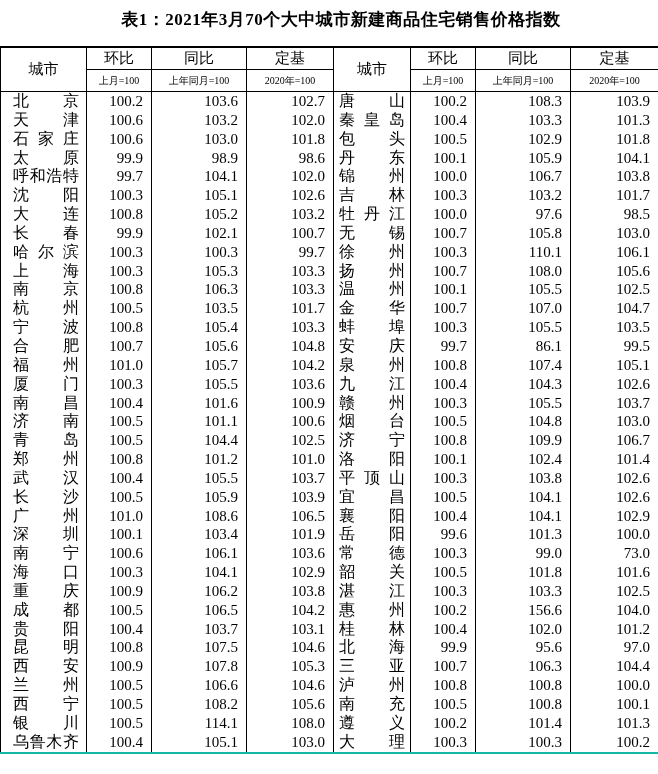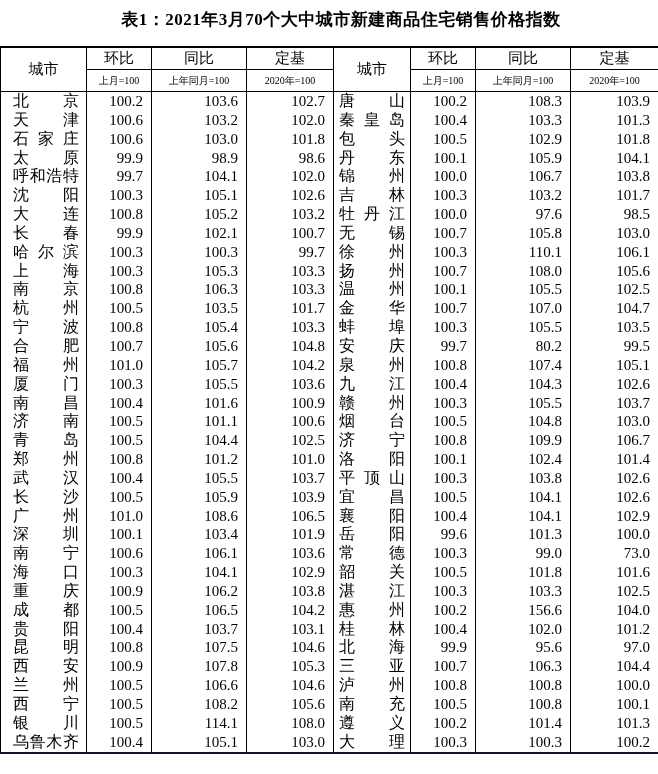--- a/index.html
+++ b/index.html
@@ -16,21 +16,21 @@
     font-size: 17px; font-weight: bold;
     letter-spacing: 0.5px;
     margin-left: 24px;
   }
   table.idx {
     border-collapse: collapse;
     table-layout: fixed;
     width: 658px;
     margin-top: 14px;
     border-top: 2px solid #000;
-    border-bottom: 2px solid #0f172a;
+    border-bottom: 2px solid #14b8a6;
   }
   table.idx col.c-city-l { width: 86px; }
   table.idx col.c-mom-l  { width: 65px; }
   table.idx col.c-yoy-l  { width: 95px; }
   table.idx col.c-base-l { width: 87px; }
   table.idx col.c-city-r { width: 77px; }
   table.idx col.c-mom-r  { width: 65px; }
   table.idx col.c-yoy-r  { width: 95px; }
   table.idx col.c-base-r { width: 88px; }
 
@@ -237,21 +237,21 @@
           <td class="num">105.5</td>
           <td class="num">103.5</td>
         </tr>
         <tr>
           <td class="city left"><span class="city-name">合肥</span></td>
           <td class="num">100.7</td>
           <td class="num">105.6</td>
           <td class="num">104.8</td>
           <td class="city right"><span class="city-name">安庆</span></td>
           <td class="num">99.7</td>
-          <td class="num">80.2</td>
+          <td class="num">86.1</td>
           <td class="num">99.5</td>
         </tr>
         <tr>
           <td class="city left"><span class="city-name">福州</span></td>
           <td class="num">101.0</td>
           <td class="num">105.7</td>
           <td class="num">104.2</td>
           <td class="city right"><span class="city-name">泉州</span></td>
           <td class="num">100.8</td>
           <td class="num">107.4</td>

